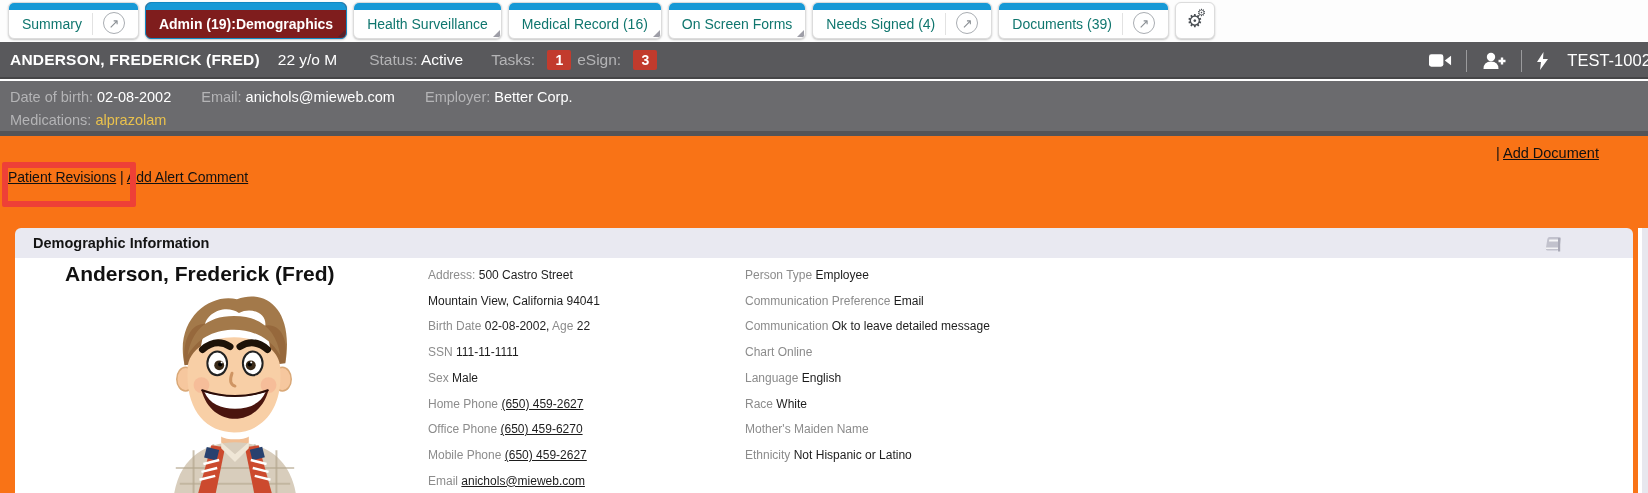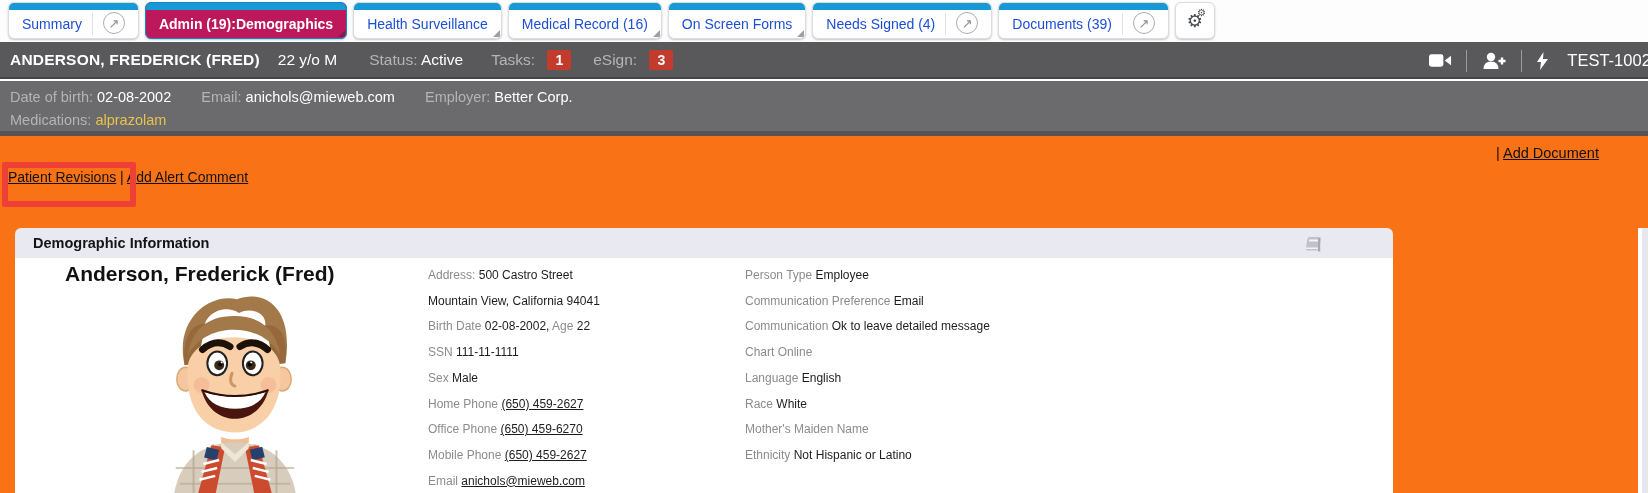--- a/index.html
+++ b/index.html
@@ -6,22 +6,22 @@
   body { font-family:"Liberation Sans", sans-serif; background:#fff; }
   .screen { position:relative; width:1648px; height:493px; overflow:hidden; background:#fff; }
 
   
   .tabbar { position:absolute; top:0; left:0; width:100%; height:41px; background:#fdfdfd;
             display:flex; align-items:flex-start; padding:2px 0 0 8px; gap:6px; }
   .tab { position:relative; height:37px; background:#fff; border:1px solid #dcdcdc; border-radius:6px;
          box-shadow:0 1px 2px rgba(0,0,0,.22); display:flex; align-items:center; padding:0 13px;
          overflow:hidden; cursor:pointer; }
   .tab::before { content:""; position:absolute; top:0; left:0; right:0; height:7px; background:#1799d6; }
-  .tab .tab-label { margin-top:6px; font-size:14px; color:#1d4ed8; white-space:nowrap; }
-  .tab.active { background:#be185d; border-color:#1188c2; }
+  .tab .tab-label { margin-top:6px; font-size:14px; color:#0f766e; white-space:nowrap; }
+  .tab.active { background:#7f1d1d; border-color:#1188c2; }
   .tab.active .tab-label { color:#fff; font-weight:bold; }
   .tab .divider { width:1px; align-self:stretch; background:#e2e2e2; margin:10px 10px 3px 10px; }
   .popout { width:22px; height:22px; margin-top:5px; border:1.5px solid #a9adb2; border-radius:50%;
             display:flex; align-items:center; justify-content:center; font-size:13px; color:#8a8f94;
             background:#fff; flex:0 0 auto; }
   .fold::after { content:""; position:absolute; right:1px; bottom:1px;
                  border-left:7px solid transparent; border-bottom:7px solid rgba(40,40,60,.45); }
   .gear-btn { position:relative; height:37px; width:40px; background:#fff; border:1px solid #dcdcdc;
               border-radius:6px; box-shadow:0 1px 2px rgba(0,0,0,.22); display:flex; align-items:center;
               justify-content:center; cursor:pointer; }
@@ -30,21 +30,21 @@
 
   
   .patient-bar { position:absolute; top:42px; left:0; width:100%; height:37px; background:#59595c;
                  border-bottom:2px solid #454547; color:#fff; display:flex; align-items:center;
                  padding:0 10px; font-size:15.5px; }
   .patient-bar .dim, .info-bar .dim { color:#b4b4b6; }
   .pb-name { font-weight:600; letter-spacing:.2px; }
   .pb-age { margin-left:18px; }
   .pb-status { margin-left:32px; }
   .pb-tasks { margin-left:28px; }
-  .pb-esign { margin-left:22px; }
+  .pb-esign { margin-left:6px; }
   .badge { display:inline-block; background:#c23b2d; color:#fff; font-weight:bold; font-size:14px;
            padding:2px 8px; margin-left:8px; border-radius:2px; cursor:pointer; }
   .pb-right { position:absolute; right:-12px; top:0; height:37px; display:flex; align-items:center; gap:14px; }
   .vdiv { width:1px; height:22px; background:rgba(255,255,255,.4); }
   .icon-btn { display:flex; align-items:center; cursor:pointer; }
   .chart-id { font-size:16.5px; white-space:nowrap; margin-left:4px; }
 
   .info-bar { position:absolute; top:81px; left:0; width:100%; height:55px; background:#6b6b6e;
               border-bottom:5px solid #545457; color:#fff; font-size:14.5px; padding:5px 10px 0 10px; }
   .info-line { line-height:23px; white-space:nowrap; }
@@ -54,21 +54,21 @@
 
   
   .workspace { position:absolute; top:136px; left:0; width:100%; height:357px; background:#f97316; }
   .add-doc { position:absolute; top:9px; left:1496px; font-size:14.5px; color:#111; white-space:nowrap; }
   .add-doc a, .rev-links a { color:#111; text-decoration:underline; cursor:pointer; }
   .rev-links { position:absolute; top:33px; left:8px; font-size:14px; color:#111; white-space:nowrap; }
   .hl-box { position:absolute; left:2px; top:26px; width:134px; height:45px;
             border:6px solid #ee4037; border-radius:2px; pointer-events:none; }
 
   
-  .panel { position:absolute; left:15px; top:92px; width:1378px; height:265px; }
+  .panel { position:absolute; left:15px; top:92px; width:1618px; height:265px; }
   .panel-header { height:30px; background:#e9e9f1; border-radius:6px 6px 0 0; display:flex;
                   align-items:center; padding:0 18px; position:relative; }
   .panel-title { font-size:14.5px; font-weight:bold; color:#141414; }
   .panel-book { position:absolute; right:70px; top:7px; }
   .panel-body { position:relative; background:#fff; height:235px; overflow:hidden; }
   .scrollstrip { position:absolute; right:0; top:92px; width:10px; height:265px; background:#e7e7ee;
                  border-left:4px solid #ffffff; }
 
   .demo-name { position:absolute; left:50px; top:4px; font-size:21px; font-weight:bold; color:#111; white-space:nowrap; }
   .avatar { position:absolute; left:145px; top:28px; width:148px; height:210px; }

